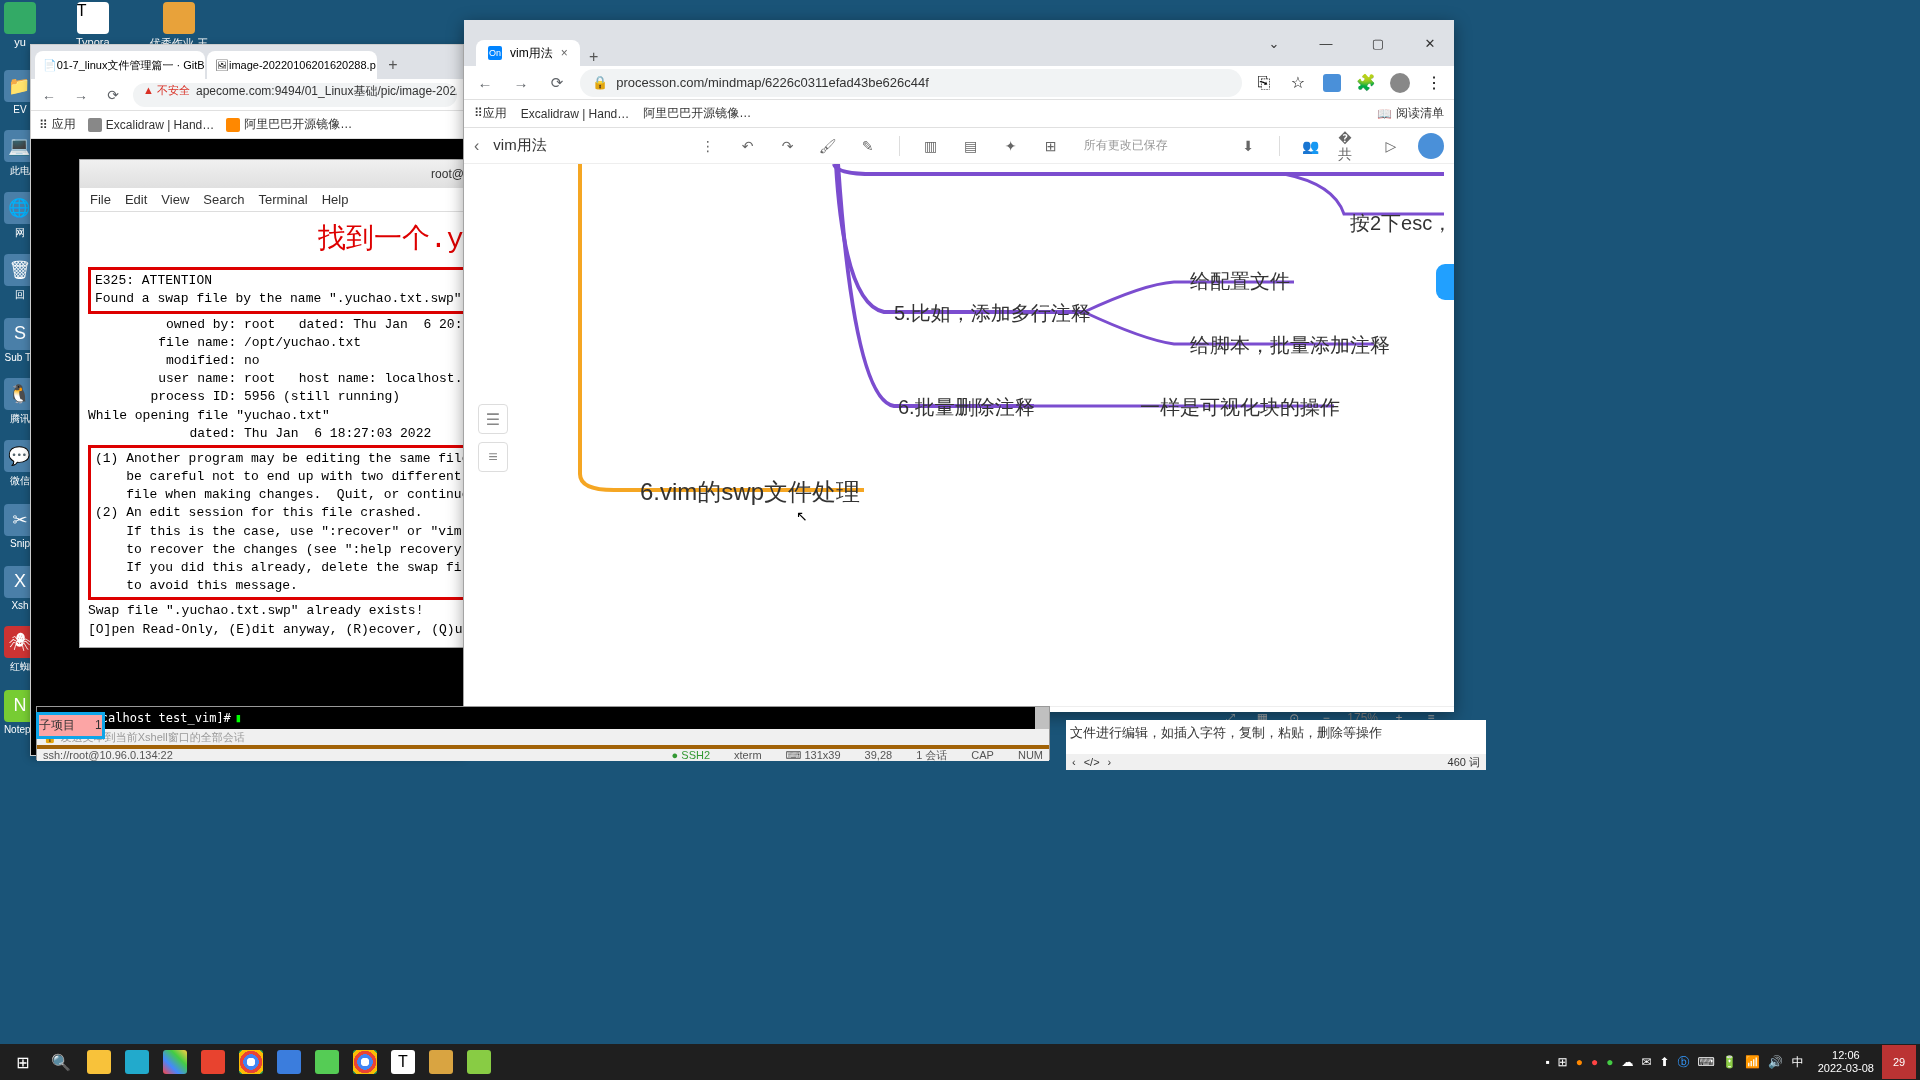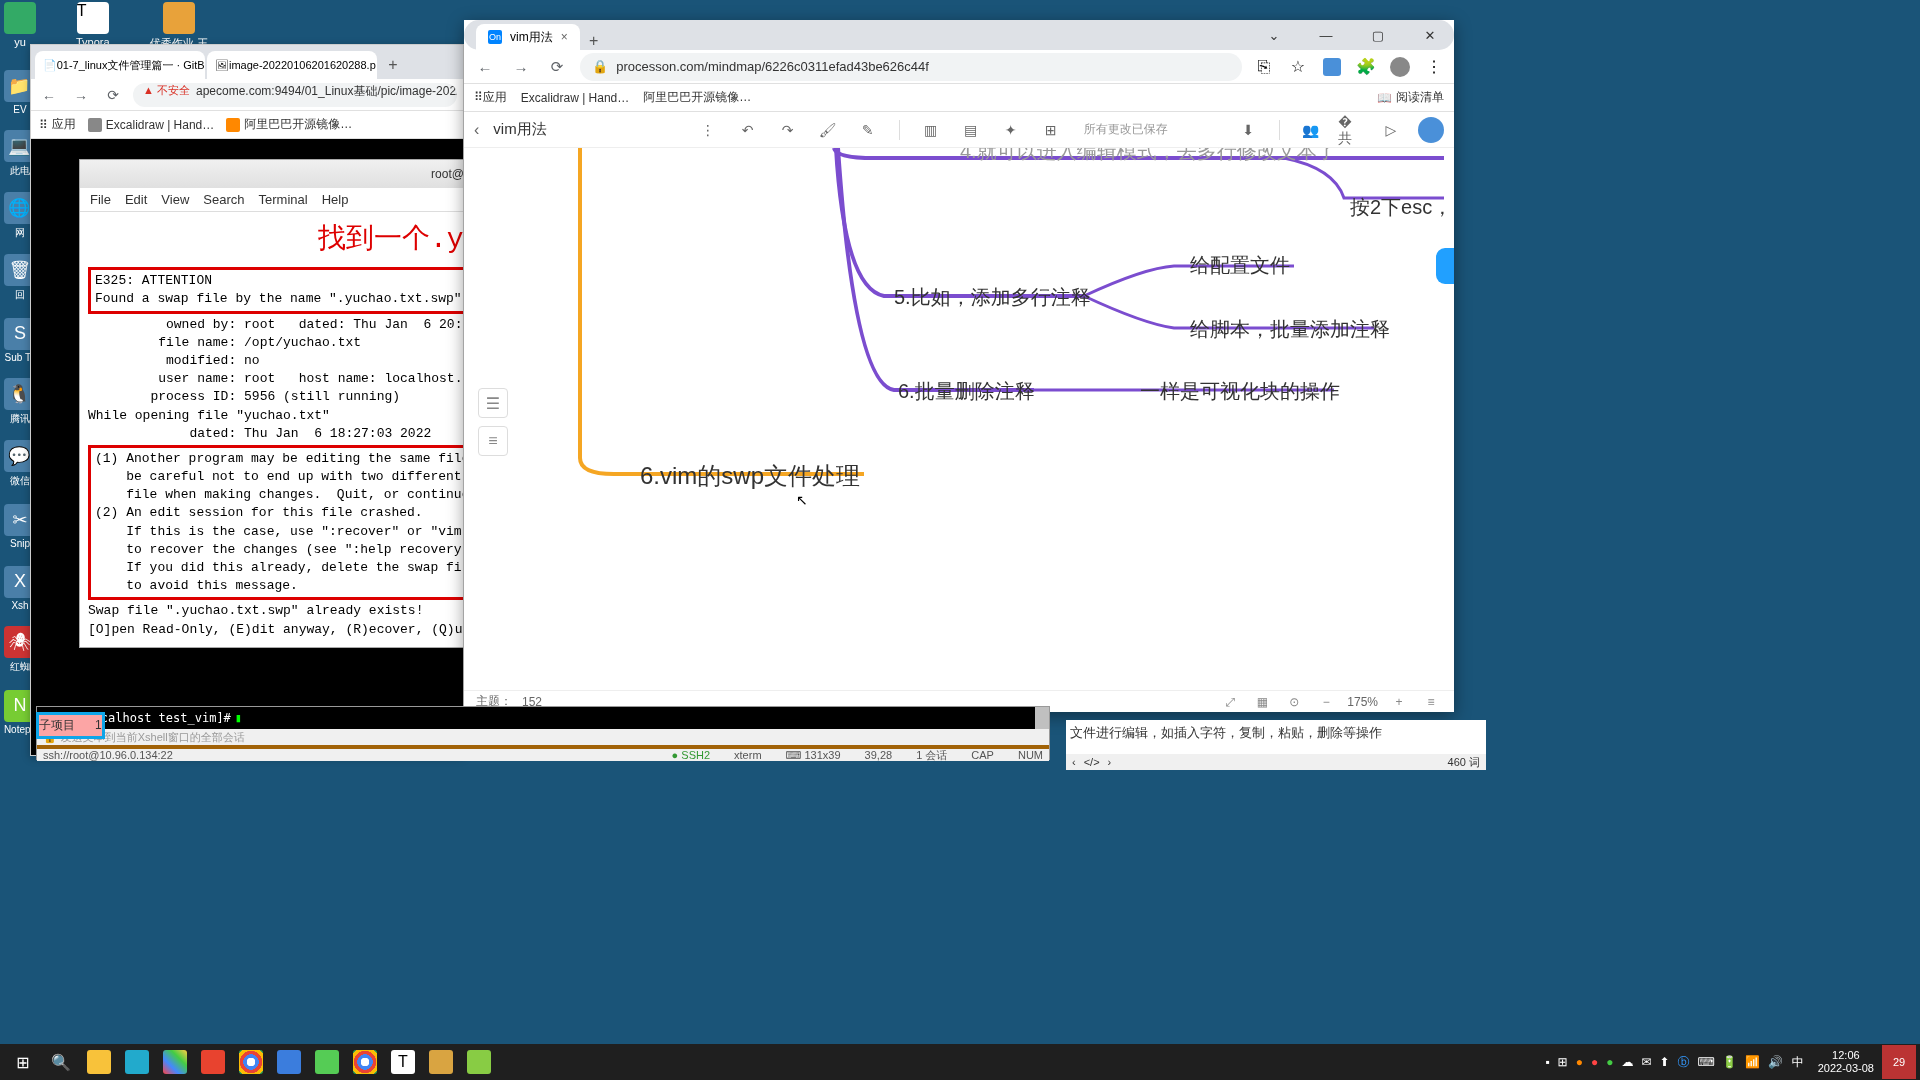--- a/index.html
+++ b/index.html
@@ -29,21 +29,21 @@
 .terminal-win { position: absolute; left: 48px; top: 20px; width: 440px; background: #fff; border: 1px solid #aaa; }
 .terminal-win .titlebar { height: 28px; background: linear-gradient(#f0f0f0,#e0e0e0); display: flex; align-items: center; justify-content: flex-end; padding: 0 10px; font-size: 12px; color: #333; }
 .terminal-win .menubar { height: 24px; display: flex; align-items: center; gap: 14px; padding: 0 10px; font-size: 13px; color: #333; border-bottom: 1px solid #ddd; }
 .terminal-win .body { padding: 8px; font-family: "Courier New", monospace; font-size: 13px; line-height: 1.4; color: #000; position: relative; }
 .terminal-win .red-title { color: #d00; font-size: 28px; font-weight: 400; margin-left: 230px; margin-bottom: 8px; }
 .terminal-win .redbox { border: 3px solid #d00; padding: 2px 4px; margin: 2px 0; }
 .terminal-win pre { white-space: pre; font-family: inherit; }
 
 
 .chrome-fg { position: absolute; left: 464px; top: 20px; width: 990px; height: 692px; background: #fff; box-shadow: 0 4px 16px rgba(0,0,0,0.4); }
-.chrome-fg .winbar { height: 30px; background: #dee1e6; display: flex; align-items: center; justify-content: flex-end; padding: 0 4px; gap: 12px; border-radius: 15px; }
+.chrome-fg .winbar { height: 46px; background: #dee1e6; display: flex; align-items: center; justify-content: flex-end; padding: 0 4px; gap: 12px; }
 .chrome-fg .winbar .tab-area { flex: 1; display: flex; align-items: flex-end; height: 100%; padding-left: 8px; }
 .chrome-fg .winbar .tab { height: 26px; background: #fff; border-radius: 8px 8px 0 0; padding: 0 12px; display: flex; align-items: center; font-size: 12px; gap: 8px; }
 .chrome-fg .winbar .tab .ico { width: 14px; height: 14px; background: #0084ff; border-radius: 2px; color: white; font-size: 9px; display: flex; align-items: center; justify-content: center; }
 .chrome-fg .winbar .tab .close { color: #666; }
 .chrome-fg .winbar .newtab { width: 28px; display: flex; align-items: center; justify-content: center; color: #555; }
 .chrome-fg .wc { width: 40px; height: 28px; display: flex; align-items: center; justify-content: center; color: #333; font-size: 13px; }
 .chrome-fg .addrbar { height: 34px; display: flex; align-items: center; padding: 0 8px; gap: 10px; border-bottom: 1px solid #e0e0e0; }
 .chrome-fg .nav-btn { width: 26px; height: 26px; display: flex; align-items: center; justify-content: center; color: #5f6368; font-size: 15px; }
 .chrome-fg .addr { flex: 1; height: 28px; background: #f1f3f4; border-radius: 14px; display: flex; align-items: center; padding: 0 12px; font-size: 13px; color: #333; gap: 8px; }
 .chrome-fg .addr .lock { color: #5f6368; }
@@ -318,21 +318,20 @@
       <path d="M 370 0 Q 372 10 410 10 L 980 10" stroke="#7b4dcf" stroke-width="4" fill="none"></path>
       <path d="M 820 10 Q 870 20 880 50 L 980 50" stroke="#7b4dcf" stroke-width="3" fill="none"></path>
 
       <path d="M 372 0 Q 380 140 420 148 L 620 148" stroke="#7b4dcf" stroke-width="4" fill="none"></path>
       <path d="M 620 148 Q 680 120 710 118 L 830 118" stroke="#7b4dcf" stroke-width="3" fill="none"></path>
       <path d="M 620 148 Q 680 176 710 180 L 910 180" stroke="#7b4dcf" stroke-width="3" fill="none"></path>
 
       <path d="M 374 0 Q 390 236 430 242 L 570 242" stroke="#7b4dcf" stroke-width="4" fill="none"></path>
       <path d="M 570 242 Q 640 242 670 242 L 870 242" stroke="#7b4dcf" stroke-width="3" fill="none"></path>
     </svg>
-    <div class="node" style="left:496px; top:-10px; color:#999">4.就可以进入编辑模式，去多行修改文本了</div>
     <div class="node" style="left:886px; top:46px">按2下esc，自动</div>
     <div class="node" style="left:430px; top:136px">5.比如，添加多行注释</div>
     <div class="node" style="left:726px; top:104px">给配置文件</div>
     <div class="node" style="left:726px; top:168px">给脚本，批量添加注释</div>
     <div class="node" style="left:434px; top:230px">6.批量删除注释</div>
     <div class="node" style="left:676px; top:230px">一样是可视化块的操作</div>
     <div class="node" style="left:176px; top:312px; font-size:24px">6.vim的swp文件处理</div>
     <div style="position:absolute;left:332px;top:344px;font-size:14px">↖</div>
     <div class="side-handle"></div>
     <div class="side-btns">

